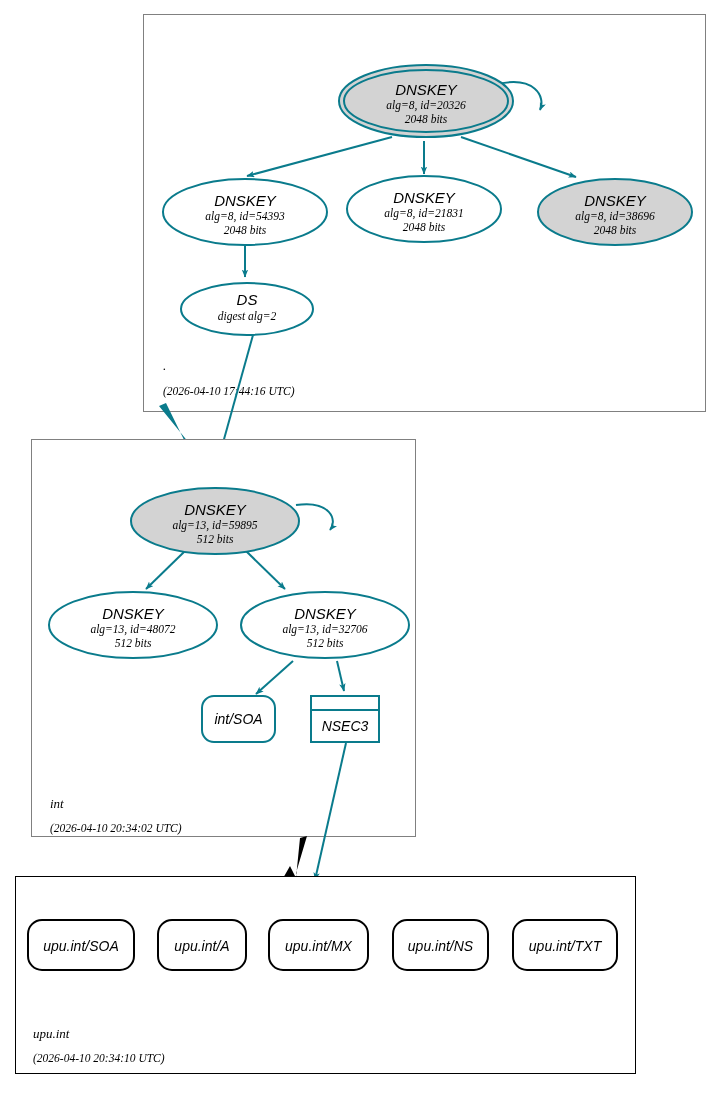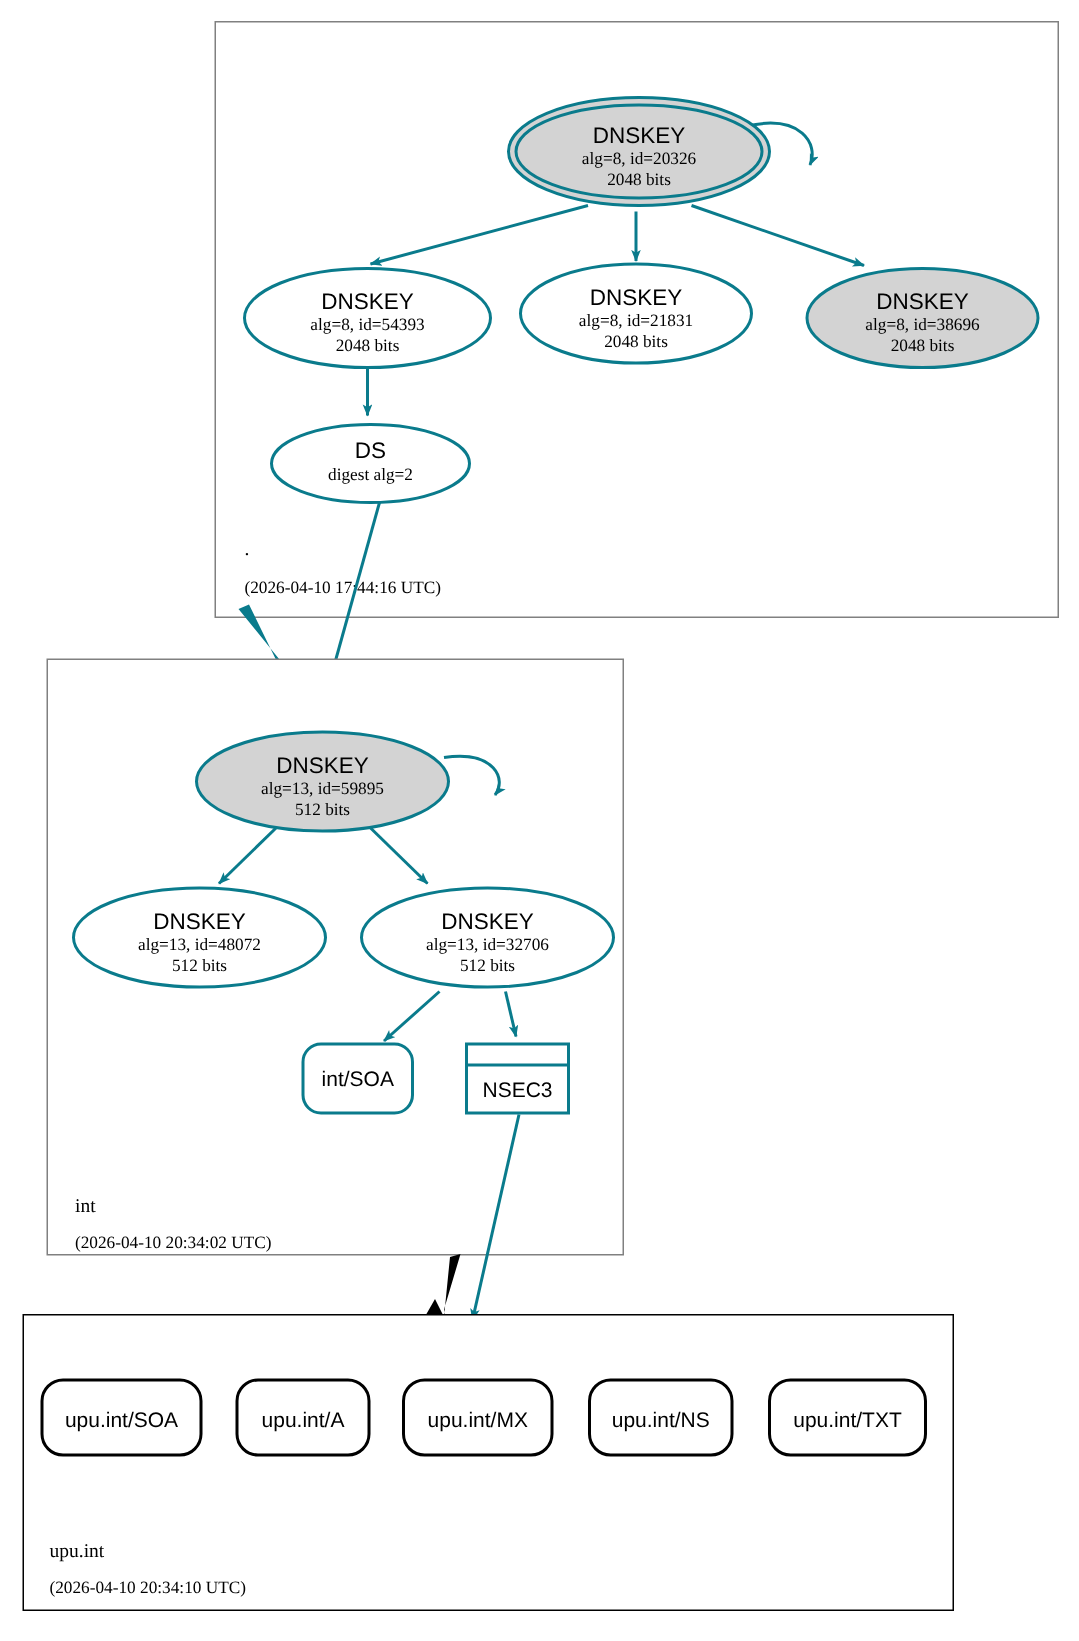--- a/index.html
+++ b/index.html
@@ -9,20 +9,21 @@
   }
   body {
     font-family: "Liberation Sans", sans-serif;
   }
   #canvas {
     position: relative;
     width: 719px;
     height: 1094px;
     background: #ffffff;
     overflow: hidden;
+    font-style: italic;
   }
   svg#diagram {
     display: block;
     width: 719px;
     height: 1094px;
   }
   .zone-box {
     fill: #ffffff;
     stroke: #808080;
     stroke-width: 1;

